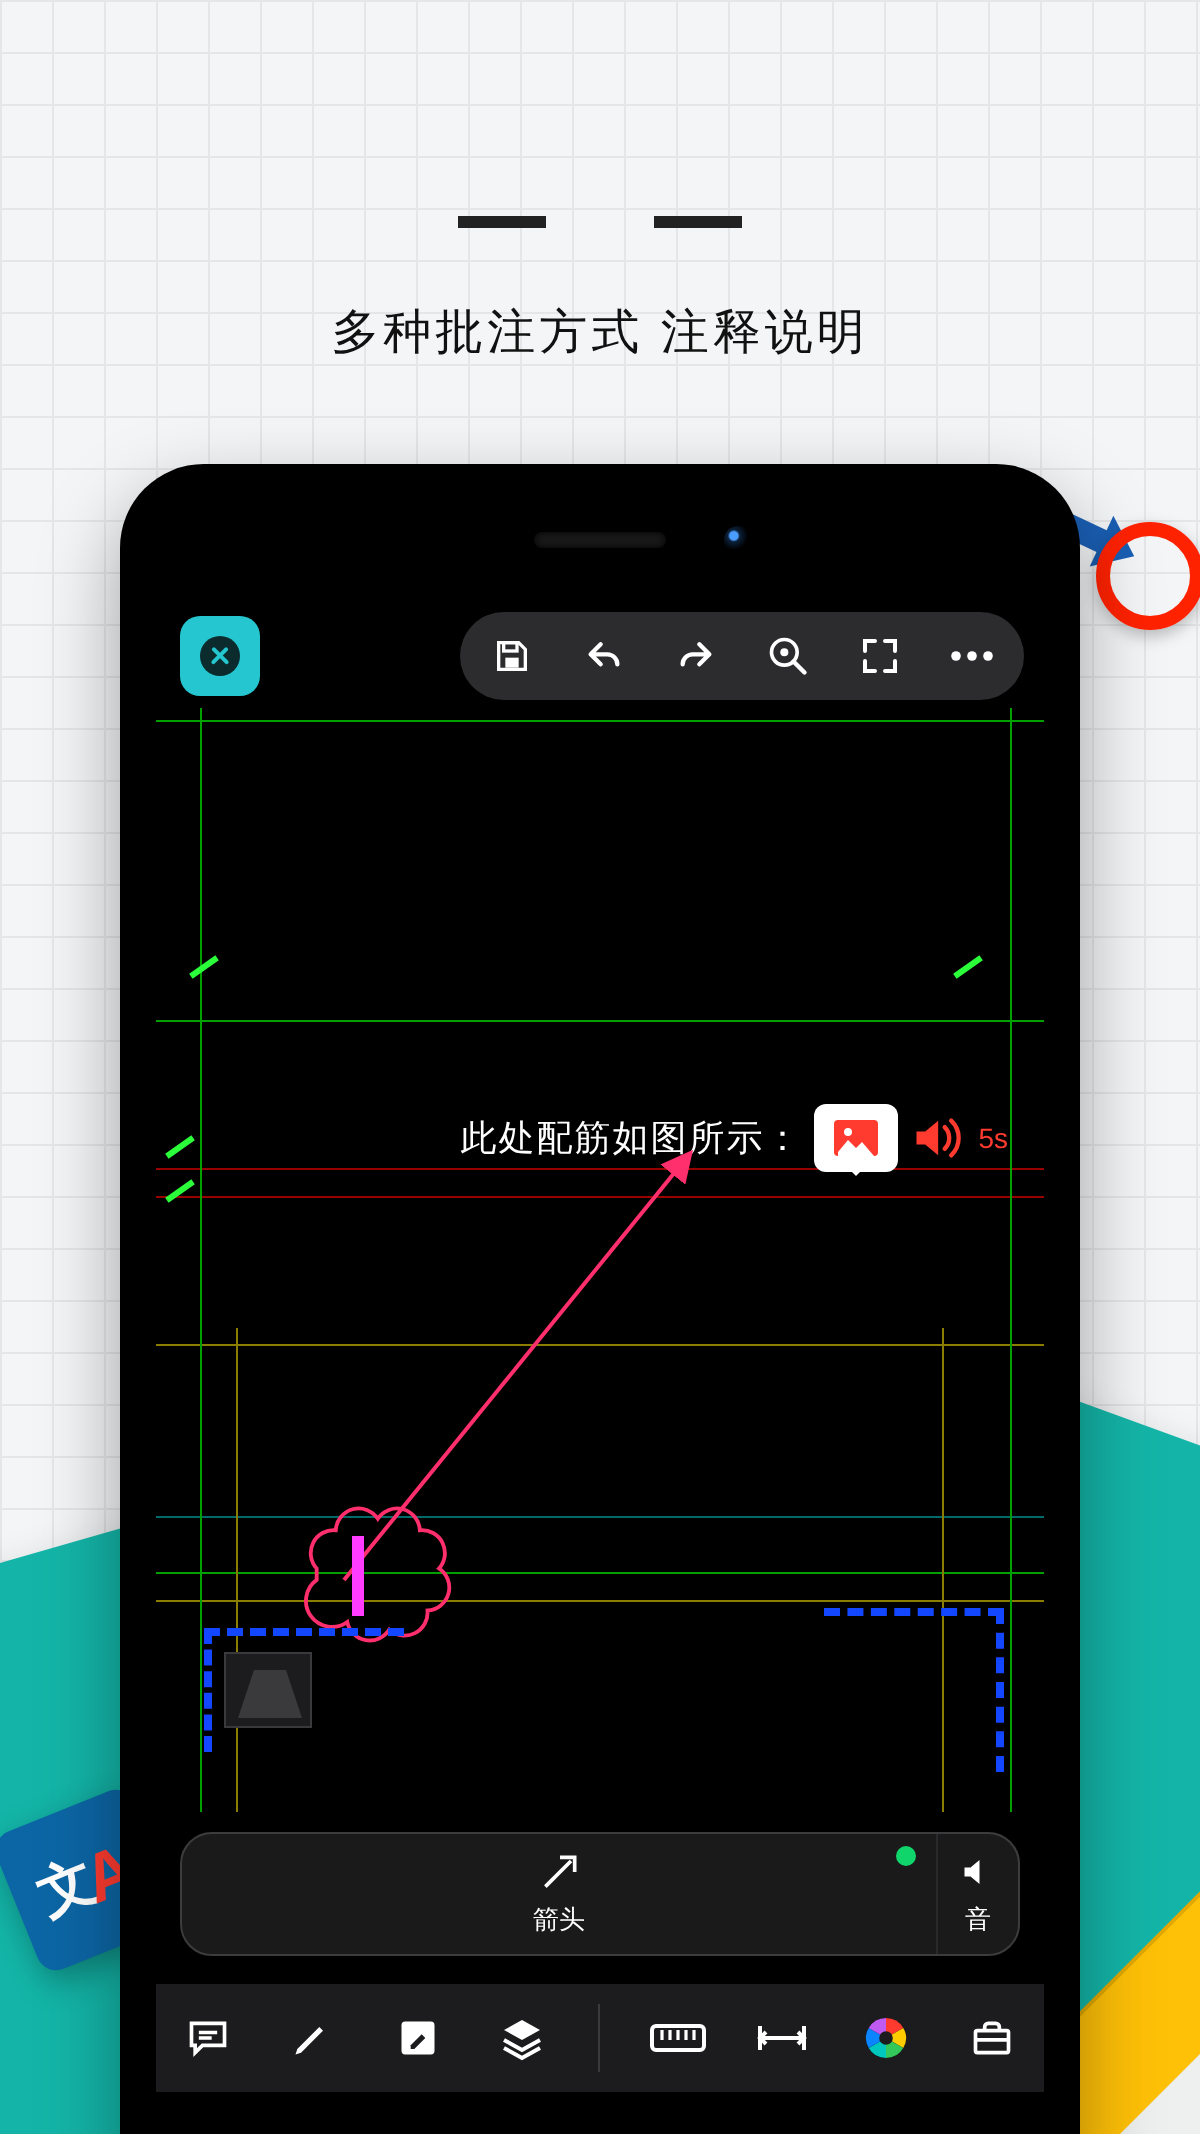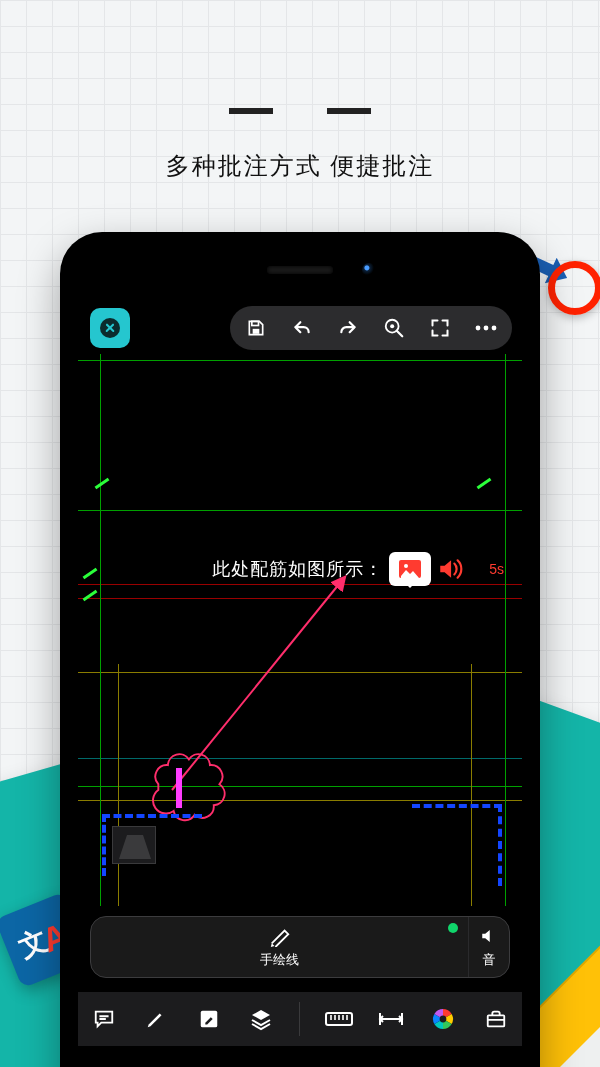--- a/index.html
+++ b/index.html
@@ -109,21 +109,21 @@
   
   .tick { position:absolute; width:16px; height:3px; background:#2bff3a; transform:rotate(-35deg); }
 
   
   .anno-row { position:absolute; top:198px; right:18px; display:flex; align-items:center; gap:6px; }
   .anno-text { color:#fff; font-size:18px; letter-spacing:1px; }
   .img-chip { width:42px; height:34px; border-radius:6px; background:#fff; display:flex; align-items:center; justify-content:center; position:relative; }
   .img-chip::after { content:""; position:absolute; bottom:-8px; left:50%; transform:translateX(-50%);
     border:6px solid transparent; border-top-color:#fff; }
   .speaker-chip { width:26px; height:26px; }
-  .timer { color:#ff3b30; font-size:14px; margin-left:20px; }
+  .timer { color:#ff3b30; font-size:14px; margin-left:2px; }
 
   
   .pink-arrow { position:absolute; top:220px; left:90px; width:200px; height:220px; pointer-events:none; }
   .cloud-bubble {
     position:absolute; left:60px; top:392px; width:98px; height:86px;
   }
   .magenta-bar { position:absolute; left:98px; top:414px; width:6px; height:40px; background:#ff3cff; }
 
   
   .dashed-blue { position:absolute; border:4px dashed #1346ff; }
@@ -188,21 +188,21 @@
     <line x1="170" y1="70" x2="160" y2="70"></line>
       <line x1="170" y1="50" x2="158" y2="50"></line>
     <line x1="170" y1="30" x2="160" y2="30"></line>
   </g>
 </svg>
 
 <div class="promo-title">
   <span class="dash"></span>
   <span class="dash"></span>
 </div>
-<div class="promo-sub">多种批注方式 便捷批注</div>
+<div class="promo-sub">多种批注方式 注释说明</div>
 
 <div class="phone">
   <div class="speaker"></div>
   <div class="camera"></div>
 
   <div class="screen">
 
     <div class="close-chip">
       <div class="xc"></div>
     </div>
@@ -303,25 +303,25 @@
           <path d="M6 32 L14 8 H30 L38 32 Z" fill="#3a3a3c"></path>
         </svg>
       </div>
     </div>
 
     <div class="anno-bar">
       <div class="cell">
         <span class="dot"></span>
         <span class="ic2">
           <svg width="22" height="22" viewBox="0 0 24 24">
-              <path d="M3 20l14-14 4 4L7 24" fill="none" stroke="#fff" stroke-width="2"></path>
-              <path d="M3 20l-1 4 4-1" fill="#fff"></path>
+              <path d="M4 20 L18 6" stroke="#fff" stroke-width="2"></path>
+              <path d="M12 4h8v8" fill="none" stroke="#fff" stroke-width="2"></path>
             </svg>
         </span>
-        <span>手绘线</span>
+        <span>箭头</span>
       </div>
       <div class="cell">
         <span class="ic2">
           <svg width="18" height="20" viewBox="0 0 24 24">
               <path d="M3 9v6h4l6 5V4L7 9H3z" fill="#fff"></path>
             </svg>
         </span>
         <span>音</span>
       </div>
     </div>

